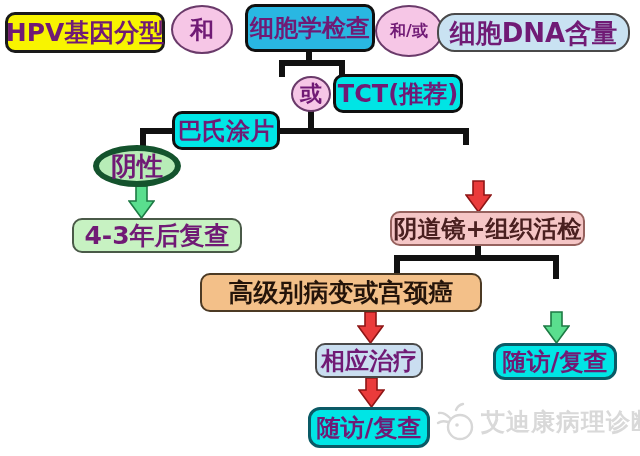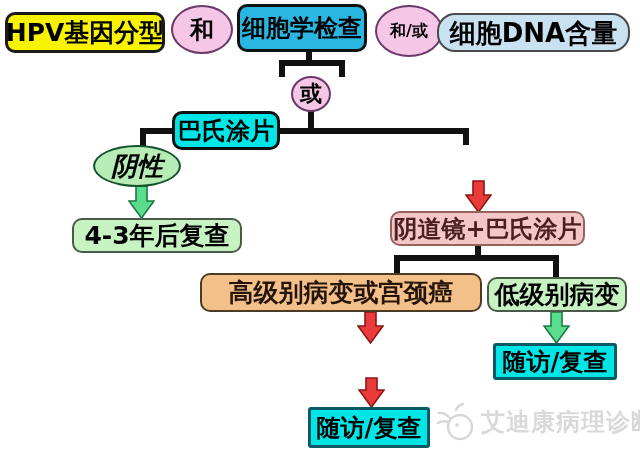--- a/index.html
+++ b/index.html
@@ -2,37 +2,37 @@
 <html><head>
 <meta charset="utf-8">
 <style>
   html,body{margin:0;padding:0;background:#ffffff;}
   #canvas{
     position:relative;width:640px;height:456px;background:#ffffff;overflow:hidden;
     font-family:"DejaVu Sans","Liberation Sans",sans-serif;
   }
   .node{
     position:absolute;display:flex;align-items:center;justify-content:center;
-    box-sizing:border-box;font-weight:bold;color:#000000;white-space:nowrap;
+    box-sizing:border-box;font-weight:bold;color:#701a75;white-space:nowrap;
     line-height:1;
   }
   .rect{border:3px solid #151515;border-radius:10px;}
   
   .n-hpv{background:#f8f400;border-color:#1a1a1a;}
-  .n-cyt{background:#29b7e2;border-color:#101010;}
+  .n-cyt{background:#29b7e2;border-color:#101010;margin-left:8px;}
   .n-dna{background:#c9e2f2;border-color:#4a4a4a;border-width:2px;border-radius:18px;}
   .n-cyan{background:#00e5e5;border-color:#101010;}
-  .n-cyan2{background:#00e5e5;border-color:#0a5a66;border-width:3px;border-radius:3px;}
+  .n-cyan2{background:#00e5e5;border-color:#0a5a66;border-width:3px;border-radius:12px;}
   .n-green{background:#c7f2c2;border-color:#4a5a48;border-width:2px;}
   .n-pinkbox{background:#f5c6c6;border-color:#96625e;border-width:2px;color:#4a2020;}
   .n-orange{background:#f3c089;border-color:#4c3a24;border-width:2px;color:#24140a;}
   .n-blue{background:#cadef0;border-color:#4a4a4a;border-width:2px;}
   .ellipse{border-radius:50%;}
   .e-pink{background:#f6c6e6;border:2px solid #6a3a6a;}
-  .e-green{background:#b7ecb7;border:2px solid #14532d;font-style:italic;}
+  .e-green{background:#b7ecb7;border:6px solid #14532d;}
   
   .link{position:absolute;background:#111111;}
   
   .arrow{position:absolute;}
   .arrow polygon{stroke-width:1.6;}
   .arrow.green polygon{fill:#5ade8e;stroke:#1d7a44;}
   .arrow.red polygon{fill:#ea3b3b;stroke:#8e1616;}
   
   .wm-text{
     position:absolute;left:481px;top:406px;font-size:24px;font-weight:bold;
@@ -81,32 +81,33 @@
   <div class="node rect n-cyt" style="left:237px;top:4px;width:130px;height:48px;font-size:24px;">细胞学检查</div>
 
   <div class="node ellipse e-pink" style="left:375px;top:5px;width:68px;height:52px;font-size:16px;">和/或</div>
 
   <div class="node rect n-dna" style="left:437px;top:13px;width:193px;height:39px;font-size:26px;">细胞DNA含量</div>
 
   <div class="node rect n-cyan" style="left:172px;top:74px;width:108px;height:39px;font-size:24px;margin-top:37px;">巴氏涂片</div>
 
   <div class="node ellipse e-pink" style="left:291px;top:76px;width:40px;height:36px;font-size:22px;">或</div>
 
+  <div class="node rect n-cyan" style="left:333px;top:74px;width:130px;height:39px;font-size:24px;">TCT(推荐)</div>
 
   <div class="node ellipse e-green" style="left:93px;top:145px;width:88px;height:42px;font-size:26px;">阴性</div>
 
 
   <div class="node rect n-green" style="left:72px;top:218px;width:170px;height:35px;font-size:25px;">4-3年后复查</div>
 
-  <div class="node rect n-pinkbox" style="left:390px;top:211px;width:195px;height:35px;font-size:24px;">阴道镜+巴氏涂片</div>
+  <div class="node rect n-pinkbox" style="left:390px;top:211px;width:195px;height:35px;font-size:24px;">阴道镜+组织活检</div>
 
   <div class="node rect n-orange" style="left:200px;top:273px;width:282px;height:39px;font-size:25px;">高级别病变或宫颈癌</div>
 
-  <div class="node rect n-green" style="left:487px;top:277px;width:140px;height:35px;font-size:25px;">低级别病变</div>
 
+  <div class="node rect n-blue" style="left:315px;top:343px;width:108px;height:35px;font-size:24px;">相应治疗</div>
 
   <div class="node rect n-cyan2" style="left:493px;top:343px;width:124px;height:37px;font-size:24px;">随访/复查</div>
 
   <div class="node rect n-cyan2" style="left:308px;top:407px;width:122px;height:41px;font-size:24px;">随访/复查</div>
 
   <svg class="wm-logo" width="44" height="46" viewBox="0 0 44 46">
     <g fill="none" stroke="#d7d7d7" stroke-width="2.4" stroke-linecap="round">
       <circle cx="24" cy="27" r="12"></circle>
       <path d="M14 18 Q8 12 3 13"></path>
       <path d="M12 22 Q6 20 2 23"></path>

